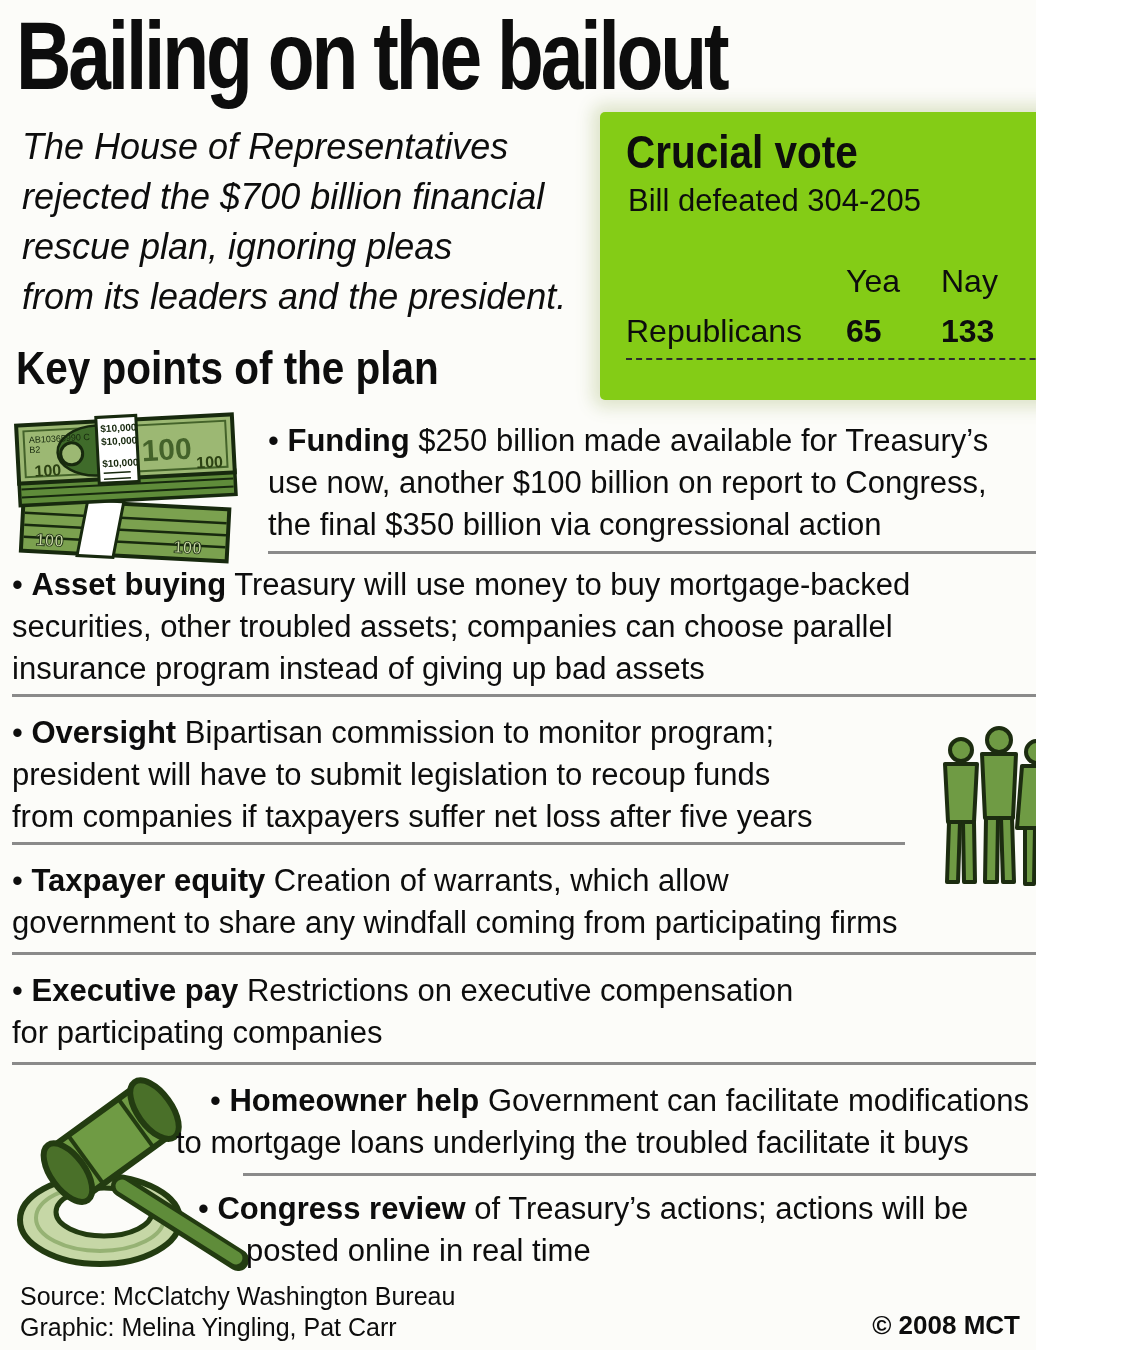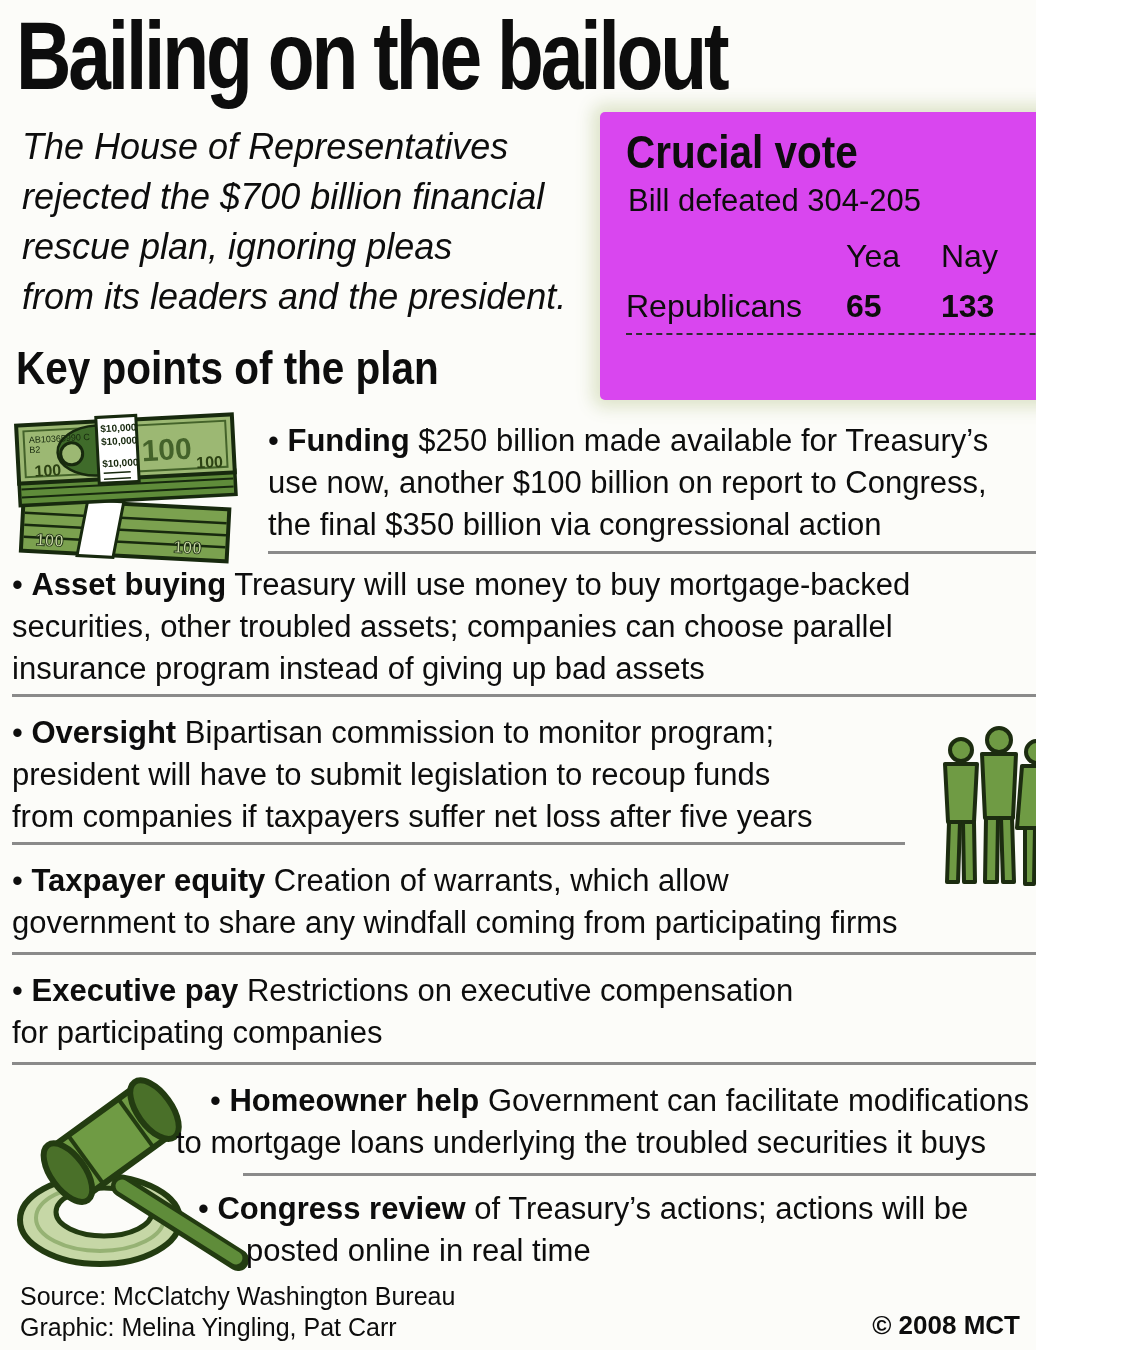--- a/index.html
+++ b/index.html
@@ -1,28 +1,28 @@
 <!DOCTYPE html>
 <html><head>
 <meta charset="utf-8">
 <style>
   html,body{margin:0;padding:0;}
   .canvas{position:relative;width:1036px;height:1350px;background:#fcfcf9;
           font-family:"Liberation Sans","DejaVu Sans",sans-serif;color:#0d0d0d;overflow:hidden;}
   .condensed{font-weight:bold;transform-origin:0 0;white-space:nowrap;}
   .title{position:absolute;left:16px;top:4px;font-size:96px;letter-spacing:-4px;line-height:104px;transform:scaleX(0.80);}
   .intro{position:absolute;left:22px;top:122px;font-style:italic;font-size:36px;line-height:50px;}
-  .vote-box{position:absolute;left:600px;top:112px;width:532px;height:288px;background:#d946ef;
+  .vote-box{position:absolute;left:600px;top:112px;width:532px;height:288px;background:#84cc16;
             border-radius:5px;box-shadow:0 0 16px 8px rgba(220,226,198,0.9);}
   .vote-heading{margin:14px 0 0 26px;font-size:46px;line-height:52px;transform:scaleX(0.88);}
   .vote-sub{margin:4px 0 0 28px;font-size:31px;line-height:38px;}
   .vote-table{margin:18px 0 0 26px;width:460px;}
   .vote-row{display:grid;grid-template-columns:220px 95px 145px;align-items:baseline;font-size:32px;}
   .vote-row .num,.vote-row .colhead{}
-  .vote-row .nay{padding-right:18px;}
+  .vote-row .nay{padding-right:18px;margin-top:25px;}
   .vote-row.header{height:46px;}
   .vote-row.data{padding:4px 0 8px 0;border-bottom:2px dashed #2e2e2e;margin-bottom:4px;}
   .vote-row .num{font-weight:bold;}
   .key-heading{position:absolute;left:16px;top:342px;font-size:46px;line-height:52px;transform:scaleX(0.88);}
   .kp{position:absolute;font-size:31px;line-height:42px;}
   .kp .line{white-space:nowrap;}
   .kp b{font-weight:bold;}
   .sep{position:absolute;height:3px;background:#8a8a8a;}
   .illus{position:absolute;}
   .footer-source{position:absolute;left:20px;top:1281px;font-size:25px;line-height:31px;}
@@ -172,21 +172,21 @@
       <rect x="52" y="42" width="116" height="60" rx="10" fill="#6f9b44" stroke="#233c11" stroke-width="6"></rect>
       <ellipse cx="58" cy="72" rx="17" ry="34" fill="#4a7029" stroke="#233c11" stroke-width="6"></ellipse>
       <ellipse cx="165" cy="72" rx="17" ry="34" fill="#4a7029" stroke="#233c11" stroke-width="6"></ellipse>
       <line x1="80" y1="44" x2="80" y2="100" stroke="#233c11" stroke-width="4"></line>
       <line x1="142" y1="44" x2="142" y2="100" stroke="#233c11" stroke-width="4"></line>
     </g>
   </svg>
 
   <div class="kp" style="left:176px;top:1080px;">
     <div class="line" style="padding-left:34px;"><span>•</span> <b>Homeowner help</b> <span>Government can facilitate modifications</span></div>
-    <div class="line">to mortgage loans underlying the troubled securities it buys</div>
+    <div class="line">to mortgage loans underlying the troubled facilitate it buys</div>
   </div>
   <div class="sep" style="left:243px;top:1173px;width:877px;"></div>
 
   <div class="kp" style="left:198px;top:1188px;">
     <div class="line"><span>•</span> <b>Congress review</b> <span>of Treasury’s actions; actions will be</span></div>
     <div class="line" style="padding-left:48px;">posted online in real time</div>
   </div>
 
   <div class="footer-source">
     <div>Source: McClatchy Washington Bureau</div>

